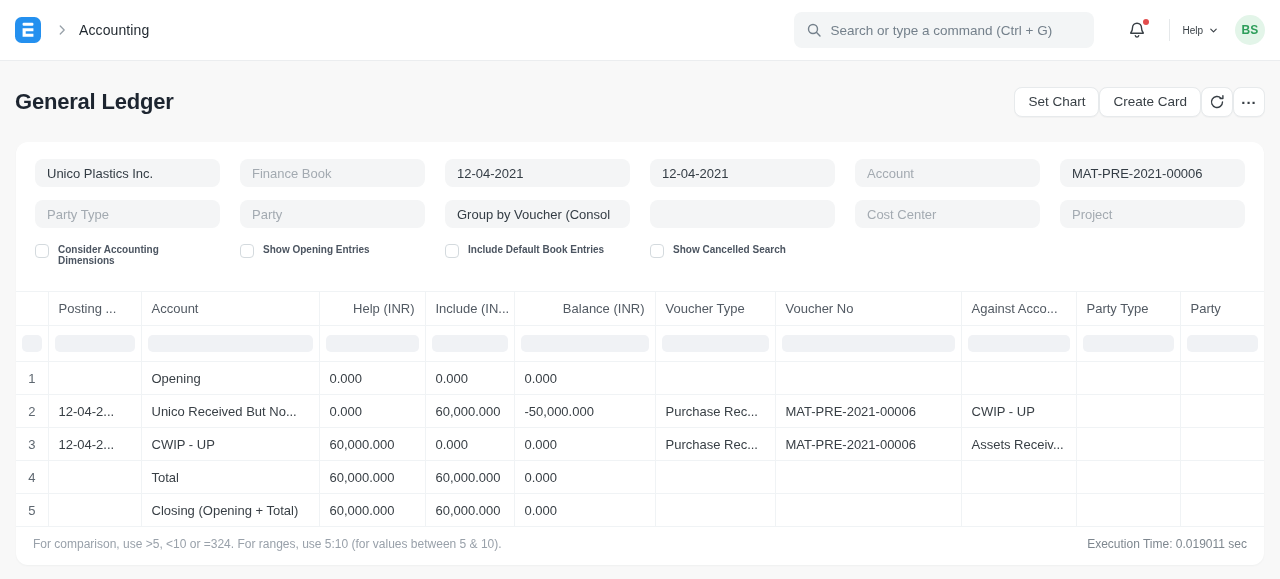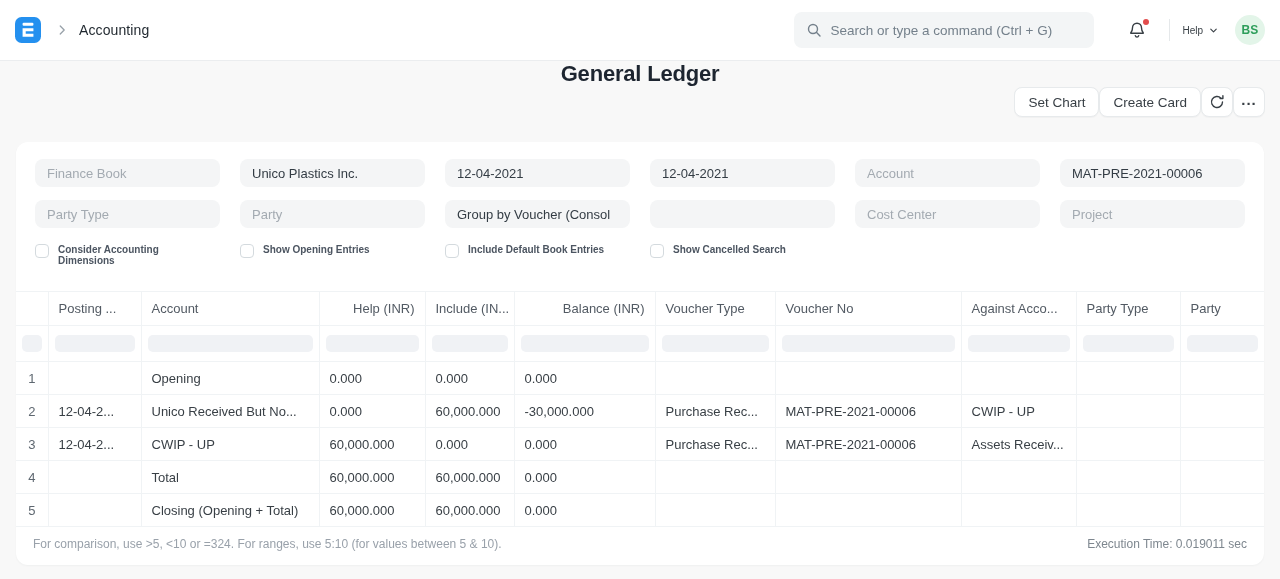--- a/index.html
+++ b/index.html
@@ -35,21 +35,21 @@
   .help-menu { margin-left: 12px; display: flex; align-items: center; gap: 5px; background: none; border: none; cursor: pointer; font-family: inherit; }
   .help-label { font-size: 10px; color: #383f45; }
   .avatar {
     margin-left: 16px; width: 30px; height: 30px; border-radius: 50%;
     background: #e3f5e9; color: #2e9e5b; font-size: 12px; font-weight: 700;
     display: flex; align-items: center; justify-content: center; cursor: pointer; border: none;
     font-family: inherit; letter-spacing: .2px;
   }
 
   
-  .page-head { height: 81px; display: flex; align-items: center; padding: 0 15px; flex-direction: column; }
+  .page-head { height: 81px; display: flex; align-items: center; padding: 0 15px; }
   .page-title { font-size: 22px; font-weight: 700; color: #1d2530; letter-spacing: -.2px; }
   .head-actions { margin-left: auto; display: flex; align-items: flex-end; gap: 0; }
   .btn {
     height: 30px; background: #ffffff; border: 1px solid #e7eaec; border-radius: 8px;
     font-family: inherit; font-size: 13.5px; color: #383f45; padding: 0 13px; cursor: pointer;
     display: flex; align-items: center; justify-content: center; box-shadow: 0 0.5px 1px rgba(0,0,0,.03);
   }
   .btn-icon { width: 32px; padding: 0; }
   .ellipsis-glyph { font-size: 15px; font-weight: 700; color: #383f45; letter-spacing: 1px; line-height: 1; padding-bottom: 6px; }
 
@@ -169,22 +169,22 @@
     </button>
     <button class="btn btn-icon">
       <span class="ellipsis-glyph">...</span>
     </button>
   </div>
 </div>
 
 <div class="card">
 
   <div class="filters-grid">
+    <input class="filter-input" value="Unico Plastics Inc." style="">
     <input class="filter-input" placeholder="Finance Book" style="">
-    <input class="filter-input" value="Unico Plastics Inc." style="">
     <input class="filter-input" value="12-04-2021" style="">
     <input class="filter-input" value="12-04-2021" style="">
     <input class="filter-input" placeholder="Account" style="">
     <input class="filter-input" value="MAT-PRE-2021-00006" style="">
     <input class="filter-input" placeholder="Party Type" style="">
     <input class="filter-input" placeholder="Party" style="">
     <input class="filter-input" value="Group by Voucher (Consol" style="">
     <input class="filter-input" style="">
     <input class="filter-input" placeholder="Cost Center" style="">
     <input class="filter-input" placeholder="Project" style="">
@@ -287,21 +287,21 @@
           <td></td>
           <td></td>
           <td></td>
         </tr>
         <tr class="data-row">
           <td class="idx">2</td>
           <td>12-04-2...</td>
           <td>Unico Received But No...</td>
           <td class="num">0.000</td>
           <td class="num">60,000.000</td>
-          <td class="num">-30,000.000</td>
+          <td class="num">-50,000.000</td>
           <td>Purchase Rec...</td>
           <td>MAT-PRE-2021-00006</td>
           <td>CWIP - UP</td>
           <td></td>
           <td></td>
         </tr>
         <tr class="data-row">
           <td class="idx">3</td>
           <td>12-04-2...</td>
           <td>CWIP - UP</td>

